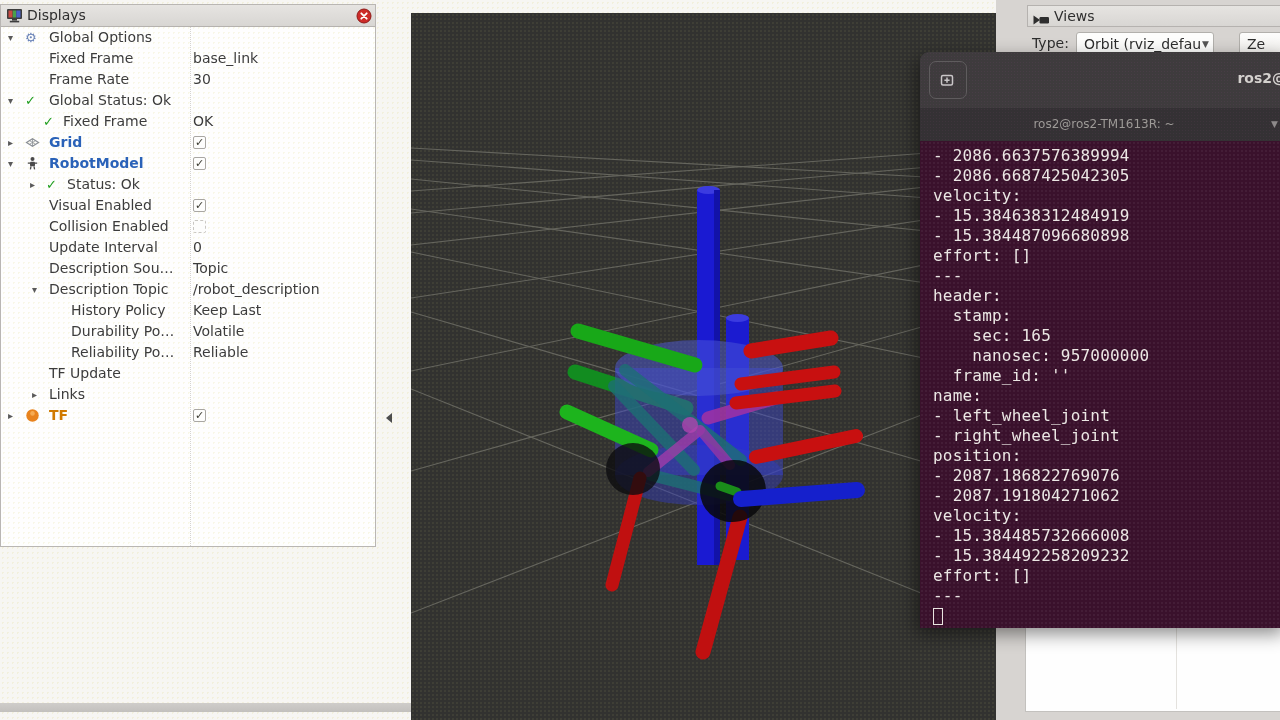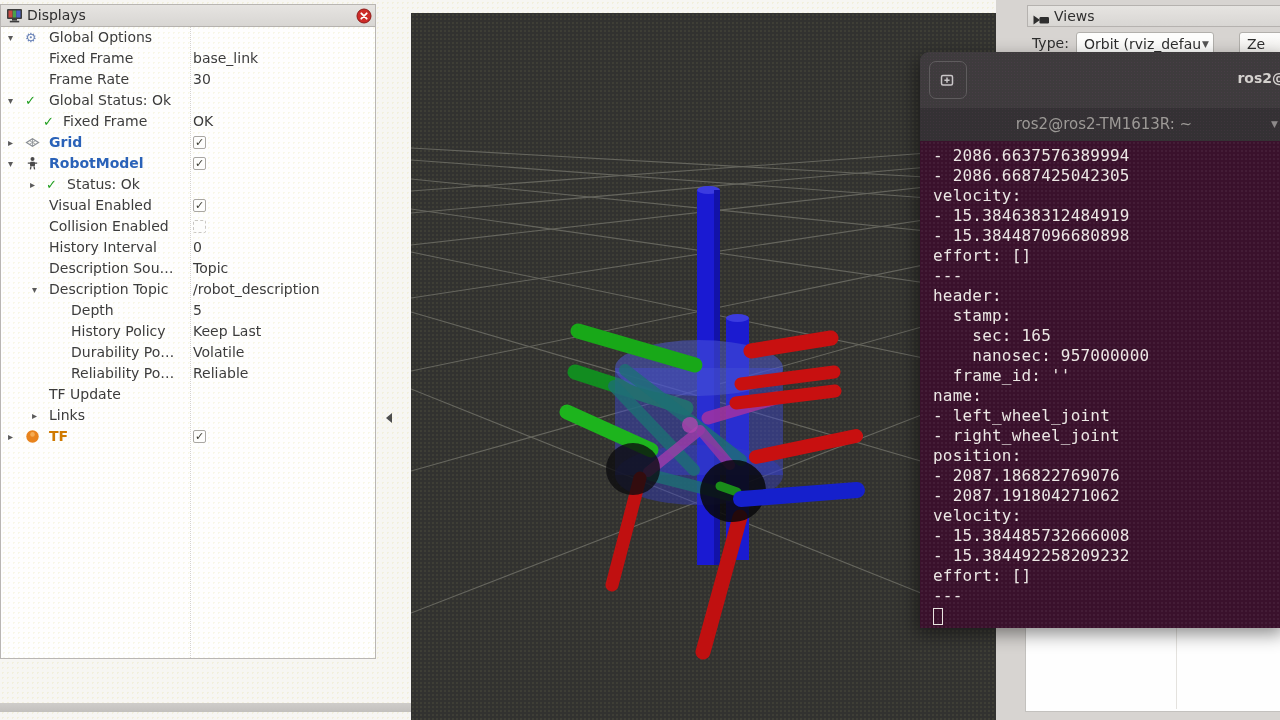--- a/index.html
+++ b/index.html
@@ -7,21 +7,21 @@
   .screen {
     position:relative; width:1280px; height:720px; overflow:hidden;
     background:#f7f6f3;
     font-family:"DejaVu Sans","Liberation Sans",sans-serif;
     font-size:14px; color:#3c3c3c;
     background-image:radial-gradient(rgba(215,205,80,.14) 1px, transparent 1px);
     background-size:5px 5px;
   }
   
   .panel-displays {
-    position:absolute; left:0; top:4px; width:376px; height:655px;
+    position:absolute; left:0; top:4px; width:376px; height:543px;
     background:#fefefe; border:1px solid #b9b6b3;
     background-image:radial-gradient(rgba(215,205,80,.13) 1px, transparent 1px);
     background-size:5px 5px;
   }
   .ptitle {
     position:relative; height:22px; line-height:21px;
     background:linear-gradient(#e6e4e1,#d8d6d3);
     border-bottom:1px solid #b5b2af;
     padding-left:26px; color:#2e2e2e; font-size:14px;
   }
@@ -94,21 +94,21 @@
   }
   .term-header { position:relative; height:56px; background:#3e3b3d;
     background-image:radial-gradient(rgba(150,80,130,.12) 1px, transparent 1px); background-size:3px 3px; }
   .term-newtab {
     position:absolute; left:9px; top:9px; width:38px; height:38px;
     border:1px solid #5f5c5e; border-radius:7px; text-align:center; padding-top:10px;
   }
   .term-wintitle { position:absolute; right:2px; top:18px; font-weight:bold; font-size:14px; color:#d4d1ce; white-space:nowrap; }
   .term-tabbar { position:relative; height:33px; background:#343134; text-align:center;
     background-image:radial-gradient(rgba(150,80,130,.10) 1px, transparent 1px); background-size:3px 3px; }
-  .term-tab { display:inline-block; line-height:33px; font-size:15px; color:#9d9a97; }
+  .term-tab { display:inline-block; line-height:33px; font-size:12px; color:#9d9a97; }
   .term-tab-caret { position:absolute; right:10px; top:0; line-height:33px; font-size:9px; color:#8d8a8a; }
   .term-body {
     height:487px; background:#3a112c; padding:5px 0 0 13px;
     background-image:radial-gradient(rgba(255,255,255,.05) 1px, transparent 1px); background-size:4px 4px;
     font-family:"DejaVu Sans Mono","Liberation Mono",monospace;
     font-size:16px; line-height:20px; letter-spacing:.2px; color:#ebe7e4;
   }
   .tline { white-space:pre; height:20px; }
   .cursor { display:inline-block; width:10px; height:17px; border:1px solid #e9e5e1; margin-top:2px; }
 </style>
@@ -192,35 +192,31 @@
           </div>
           <div class="trow v-child">
             <span class="tlabel">Visual Enabled</span>
             <span class="tvalue"><span class="checkbox">✓</span></span>
           </div>
           <div class="trow v-child">
             <span class="tlabel">Collision Enabled</span>
             <span class="tvalue"><span class="checkbox unchecked"></span></span>
           </div>
           <div class="trow v-child">
-            <span class="tlabel">History Interval</span>
+            <span class="tlabel">Update Interval</span>
             <span class="tvalue"><span>0</span></span>
           </div>
           <div class="trow v-child">
             <span class="tlabel">Description Sou…</span>
             <span class="tvalue"><span>Topic</span></span>
           </div>
           <div class="trow v-childarrow">
             <span class="arrow">▾</span>
             <span class="tlabel">Description Topic</span>
             <span class="tvalue"><span>/robot_description</span></span>
-          </div>
-          <div class="trow v-sub">
-            <span class="tlabel">Depth</span>
-            <span class="tvalue"><span>5</span></span>
           </div>
           <div class="trow v-sub">
             <span class="tlabel">History Policy</span>
             <span class="tvalue"><span>Keep Last</span></span>
           </div>
           <div class="trow v-sub">
             <span class="tlabel">Durability Po…</span>
             <span class="tvalue"><span>Volatile</span></span>
           </div>
           <div class="trow v-sub">

